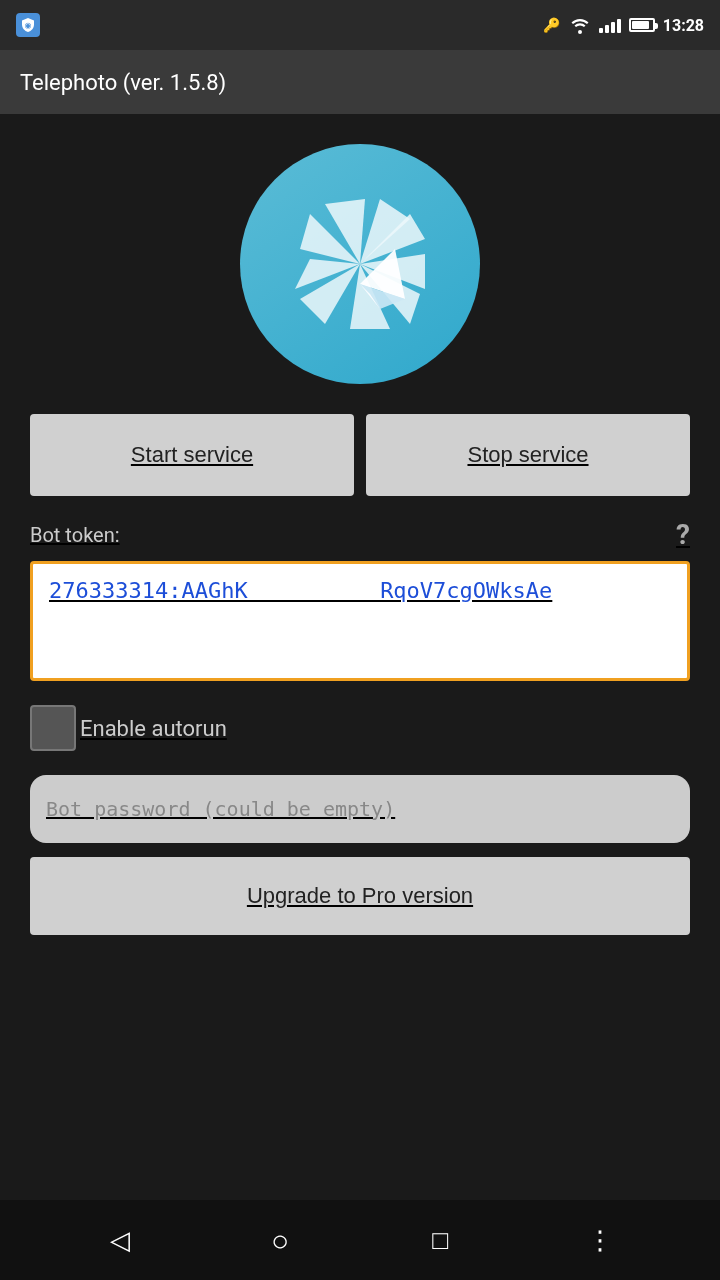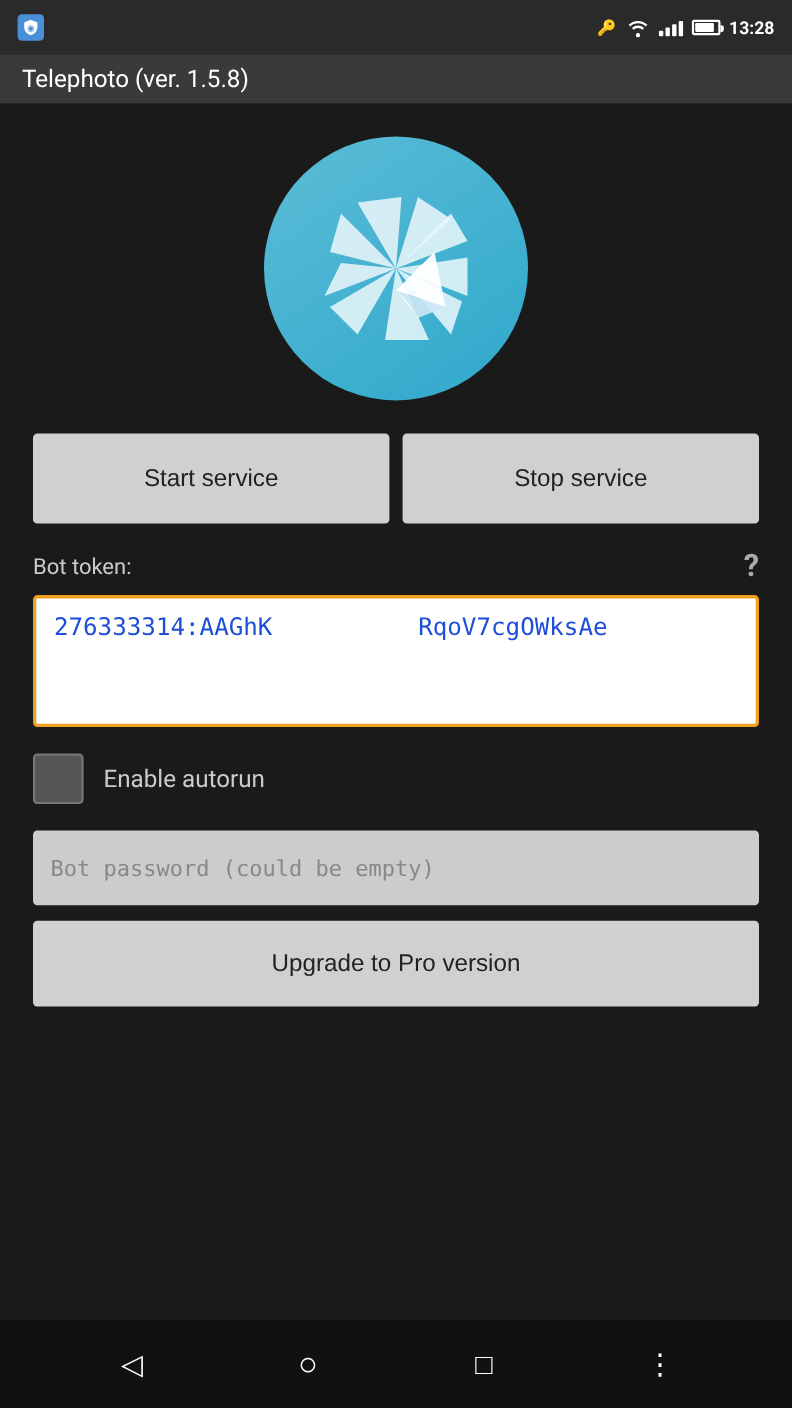--- a/index.html
+++ b/index.html
@@ -52,41 +52,42 @@
 
     .time-text {
       font-size: 16px;
       font-weight: bold;
       color: white;
     }
 
     
     .title-bar {
       width: 720px;
-      height: 44px;
+      height: 64px;
       background: #3a3a3a;
       display: flex;
       align-items: center;
       padding: 0 20px;
     }
 
     .title-text {
       color: #ffffff;
       font-size: 22px;
       font-weight: 400;
     }
 
     
     .main-content {
       width: 720px;
       padding: 30px 30px 20px 30px;
       display: flex;
       flex-direction: column;
       align-items: center;
       gap: 0;
+      text-decoration: underline;
     }
 
     
     .logo-container {
       width: 240px;
       height: 240px;
       margin-bottom: 30px;
       position: relative;
     }
 
@@ -163,21 +164,21 @@
       resize: none;
       outline: none;
       margin-bottom: 24px;
     }
 
     
     .autorun-row {
       width: 100%;
       display: flex;
       align-items: center;
-      gap: 18px;
+      gap: 4px;
       margin-bottom: 24px;
     }
 
     .autorun-checkbox {
       width: 46px;
       height: 46px;
       background: #555555;
       border: 2px solid #777;
       border-radius: 4px;
       cursor: pointer;
@@ -188,21 +189,21 @@
       color: #cccccc;
       font-size: 22px;
     }
 
     
     .bot-password-input {
       width: 100%;
       height: 68px;
       background: #cccccc;
       border: none;
-      border-radius: 4px;
+      border-radius: 16px;
       padding: 0 16px;
       font-size: 20px;
       color: #777777;
       font-family: monospace;
       outline: none;
       margin-bottom: 14px;
     }
 
     .bot-password-input::placeholder {
       color: #888888;

